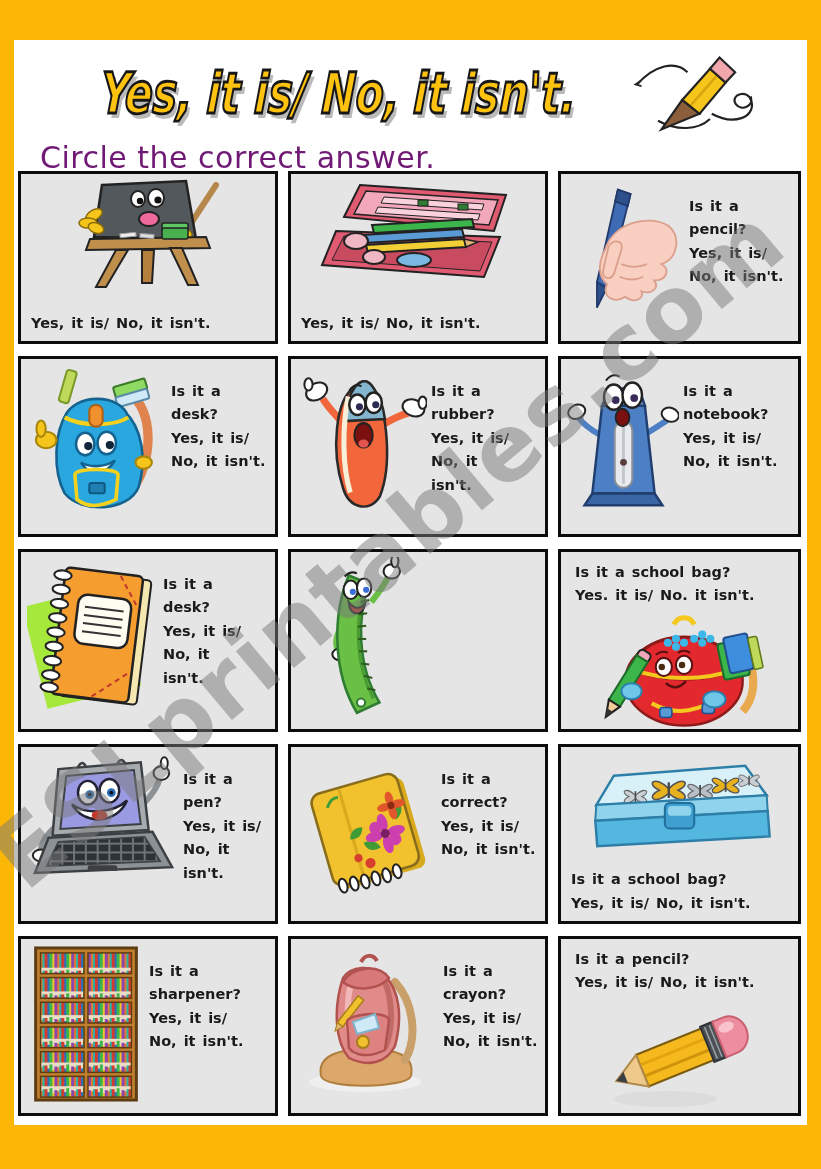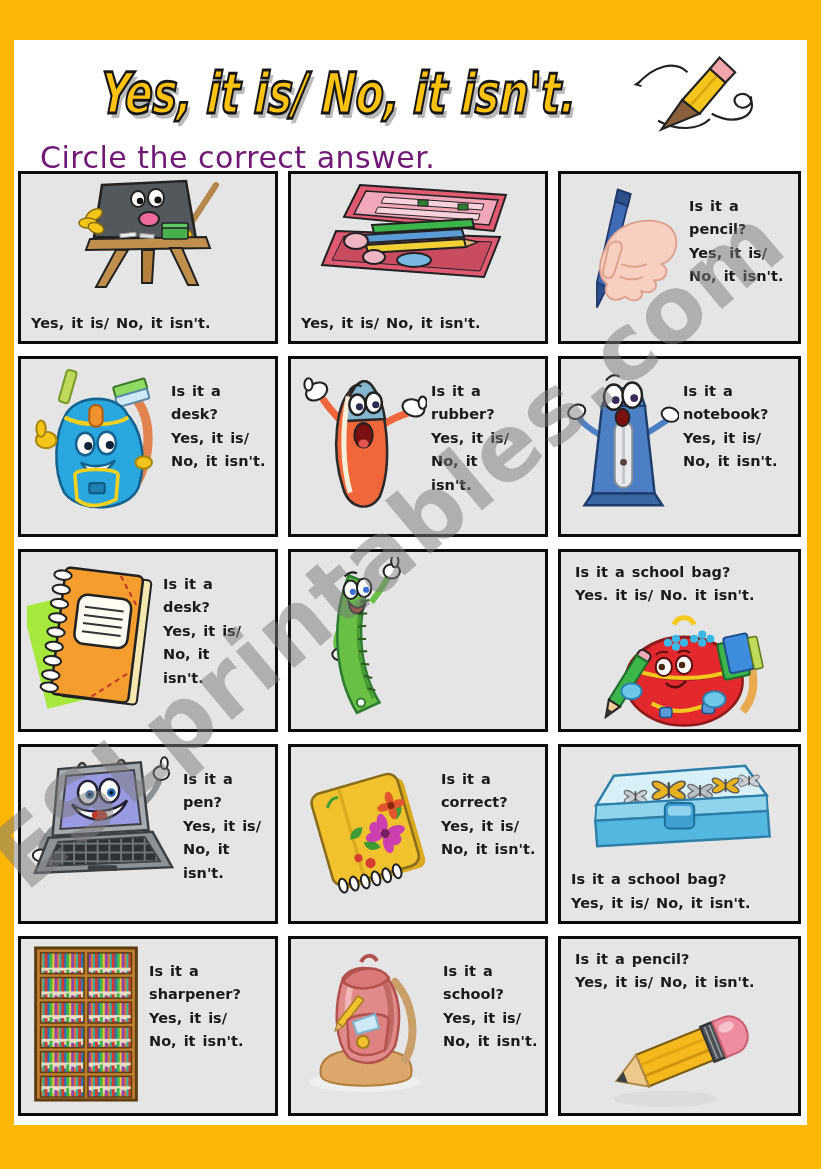--- a/index.html
+++ b/index.html
@@ -530,21 +530,21 @@
             <rect x="46" y="50" width="7" height="34" fill="#f2c12e" stroke="#a57f18" stroke-width="1.5"></rect>
             <polygon points="46,84 53,84 49.5,92" fill="#e6b475" stroke="#a57f18" stroke-width="1"></polygon>
           </g>
           <path d="M48,78 C48,70 88,66 90,76 L86,106 C70,114 56,112 50,104 Z" fill="#dd8181" stroke="#b2524e" stroke-width="2.5"></path>
           <polygon points="54,78 76,70 80,84 58,90" fill="#cfeaf6" stroke="#7fb3cc" stroke-width="2"></polygon>
           <circle cx="64" cy="98" r="6" fill="#f2c12e" stroke="#a57f18" stroke-width="2"></circle>
         </svg>
       </span>
       <div class="txt">
           <div>Is it a</div>
-          <div>school?</div>
+          <div>crayon?</div>
           <div>Yes, it is/</div>
           <div>No, it isn't.</div>
         </div>
     </div>
 
     <div class="cell txttop">
       <div class="txt">
           <div>Is it a pencil?</div>
           <div>Yes, it is/ No, it isn't.</div>
         </div>

